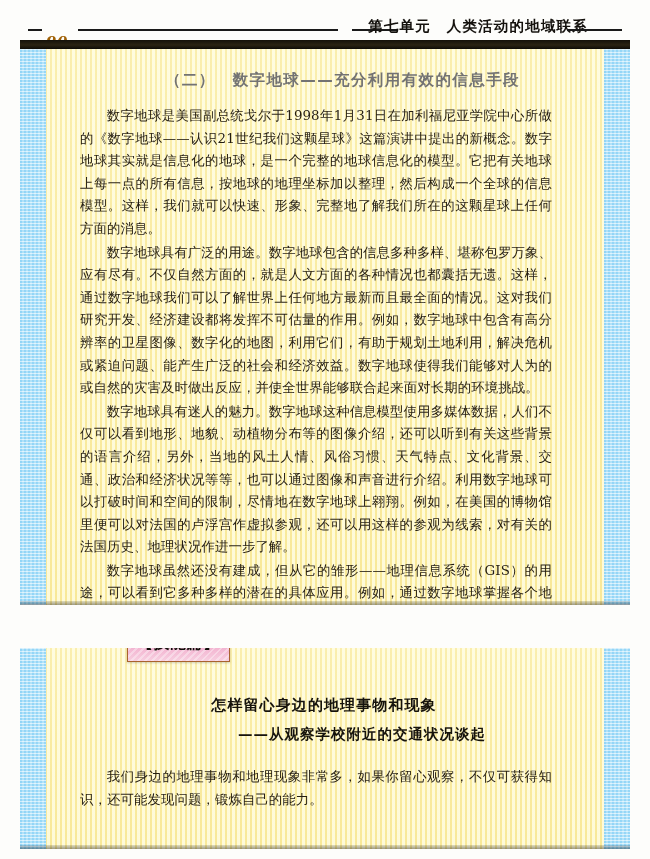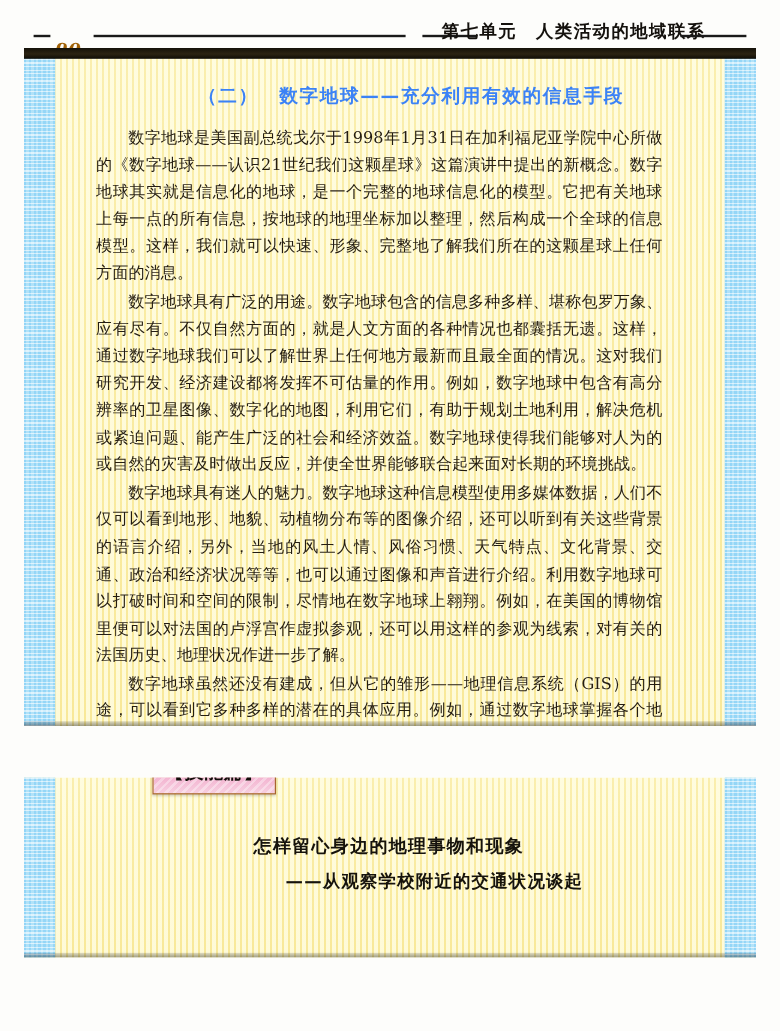--- a/index.html
+++ b/index.html
@@ -45,21 +45,21 @@
   }
   .edge.left{left:0;}
   .edge.right{right:0;}
   .topbar{position:absolute;left:0;right:0;top:0;height:9px;
     background:linear-gradient(180deg,#141109,#2b2312 55%,#0e0c06);}
 
   .content{position:absolute;left:26px;right:26px;top:0;bottom:0;}
 
   
   .sec-title{
-    text-align:center;font-size:15.5px;font-weight:700;color:#3b82f6;
+    text-align:center;font-size:15.5px;font-weight:700;color:#737373;
     letter-spacing:1.4px;font-family:"DejaVu Sans","Liberation Sans",sans-serif;margin-left:37px;
   }
   p.body{
     margin:0 16px 1px 0;
     font-family:"DejaVu Serif","Liberation Serif",serif;
     font-size:13.4px;line-height:22.6px;color:#241d12;
     text-indent:2em;text-align:justify;text-justify:inter-ideograph;
     letter-spacing:.1px;
   }
 
@@ -113,31 +113,32 @@
       <div style="height:14px;"></div>
       <p class="body">数字地球是美国副总统戈尔于1998年1月31日在加利福尼亚学院中心所做的《数字地球——认识21世纪我们这颗星球》这篇演讲中提出的新概念。数字地球其实就是信息化的地球，是一个完整的地球信息化的模型。它把有关地球上每一点的所有信息，按地球的地理坐标加以整理，然后构成一个全球的信息模型。这样，我们就可以快速、形象、完整地了解我们所在的这颗星球上任何方面的消息。</p>
       <p class="body">数字地球具有广泛的用途。数字地球包含的信息多种多样、堪称包罗万象、应有尽有。不仅自然方面的，就是人文方面的各种情况也都囊括无遗。这样，通过数字地球我们可以了解世界上任何地方最新而且最全面的情况。这对我们研究开发、经济建设都将发挥不可估量的作用。例如，数字地球中包含有高分辨率的卫星图像、数字化的地图，利用它们，有助于规划土地利用，解决危机或紧迫问题、能产生广泛的社会和经济效益。数字地球使得我们能够对人为的或自然的灾害及时做出反应，并使全世界能够联合起来面对长期的环境挑战。</p>
       <p class="body">数字地球具有迷人的魅力。数字地球这种信息模型使用多媒体数据，人们不仅可以看到地形、地貌、动植物分布等的图像介绍，还可以听到有关这些背景的语言介绍，另外，当地的风土人情、风俗习惯、天气特点、文化背景、交通、政治和经济状况等等，也可以通过图像和声音进行介绍。利用数字地球可以打破时间和空间的限制，尽情地在数字地球上翱翔。例如，在美国的博物馆里便可以对法国的卢浮宫作虚拟参观，还可以用这样的参观为线索，对有关的法国历史、地理状况作进一步了解。</p>
       <p class="body">数字地球虽然还没有建成，但从它的雏形——地理信息系统（GIS）的用途，可以看到它多种多样的潜在的具体应用。例如，通过数字地球掌握各个地区犯罪情况和作案特点，有助于恰当部署警力打击罪犯；还可以利用数字地球上的数据，模拟人口增长对濒危物种的威胁，以便采取措施来保护生物多样性；森林覆盖率是影响气候变化的重要因素，利用卫星图像分析监视某地区的情况，可以预测森林覆盖率的变化，因而可以作出气候变化的预报。</p>
 
     </div>
     <div class="scan-edge"></div>
   </div>
 
-  <div class="block" style="left:20px;top:648px;width:610px;height:150px;">
+  <div class="block" style="left:20px;top:648px;width:610px;height:201px;">
     <div class="paper"></div>
     <div class="edge left"></div>
     <div class="edge right"></div>
 
     <div class="content" style="padding:0 36px 0 34px;box-sizing:border-box;">
       <div class="skill-wrap">
         <div class="skill-tag">【技能篇】</div>
       </div>
       <div style="height:48px;"></div>
       <div class="h-main">怎样留心身边的地理事物和现象</div>
       <div style="height:10px;"></div>
       <div class="h-sub">——从观察学校附近的交通状况谈起</div>
       <div style="height:22px;"></div>
+      <p class="body">我们身边的地理事物和地理现象非常多，如果你留心观察，不仅可获得知识，还可能发现问题，锻炼自己的能力。</p>
     </div>
     <div class="scan-edge"></div>
   </div>
 
 </div>
 
 </body></html>

